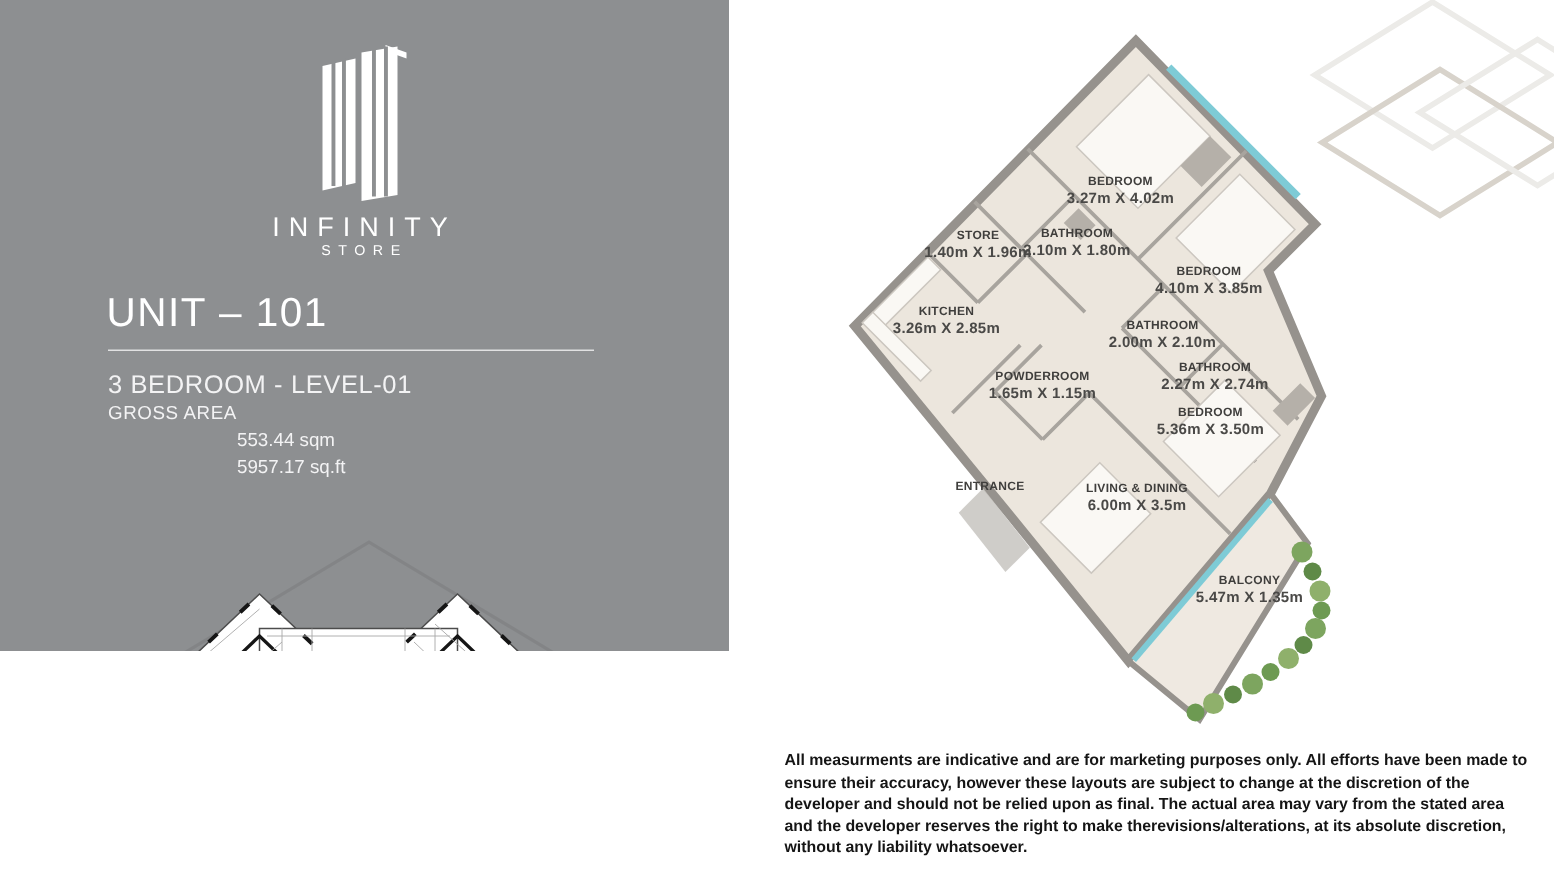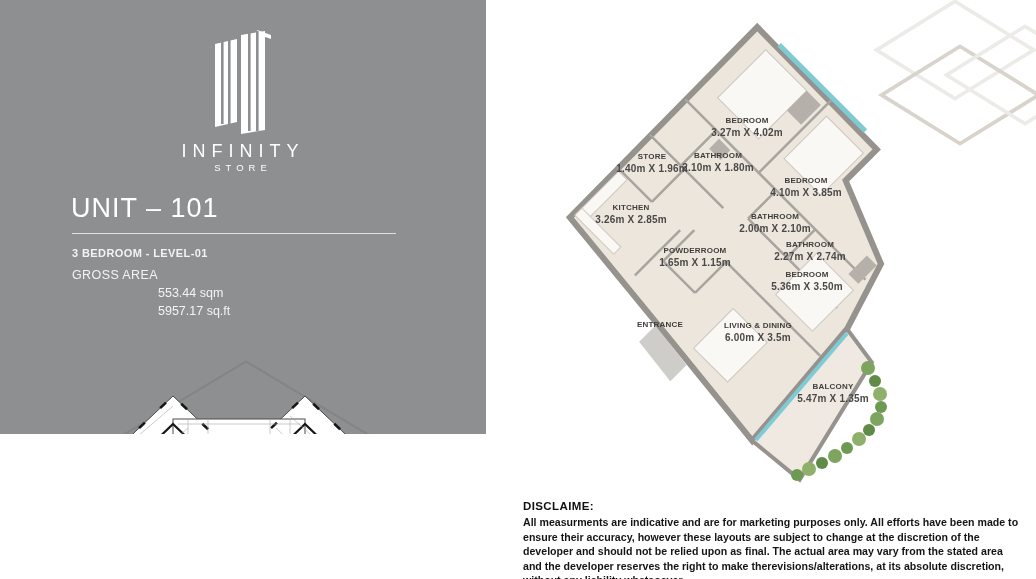--- a/index.html
+++ b/index.html
@@ -28,21 +28,21 @@
   .unit-title{
     position:absolute;left:71px;top:193px;color:#ffffff;
     font-size:27px;font-weight:400;letter-spacing:1px;
   }
   .unit-rule{
     position:absolute;left:72px;top:233px;width:324px;height:1px;
     background:rgba(240,240,240,.85);
   }
   .unit-sub{
     position:absolute;left:72px;top:247px;color:#f3f3f4;
-    font-size:11px;letter-spacing:.4px;font-weight:700;
+    font-size:17px;letter-spacing:.4px;font-weight:400;
   }
   .ga-label{
     position:absolute;left:72px;top:268px;color:#f3f3f4;
     font-size:12.5px;letter-spacing:.4px;
   }
   .ga-sqft{position:absolute;left:158px;top:268px;color:#f3f3f4;font-size:12.5px;margin-top:36px;}
   .ga-sqm{position:absolute;left:158px;top:286px;color:#f3f3f4;font-size:12.5px;}
   .plate{position:absolute;left:118px;top:388px;}
   
   .deco{
@@ -222,15 +222,14 @@
       <div class="rn">LIVING &amp; DINING</div>
       <div class="rd">6.00m X 3.5m</div>
     </div>
     <div class="room-label" style="left: 833px; top: 394px;">
       <div class="rn">BALCONY</div>
       <div class="rd">5.47m X 1.35m</div>
     </div>
   </div>
 
 <div class="disclaimer">
-  <div class="dt">DISCLAIME:</div>
   <div class="db">All measurments are indicative and are for marketing purposes only. All efforts have been made to ensure their accuracy, however these layouts are subject to change at the discretion of the developer and should not be relied upon as final. The actual area may vary from the stated area and the developer reserves the right to make therevisions/alterations, at its absolute discretion, without any liability whatsoever.</div>
 </div>
 
 </body></html>

